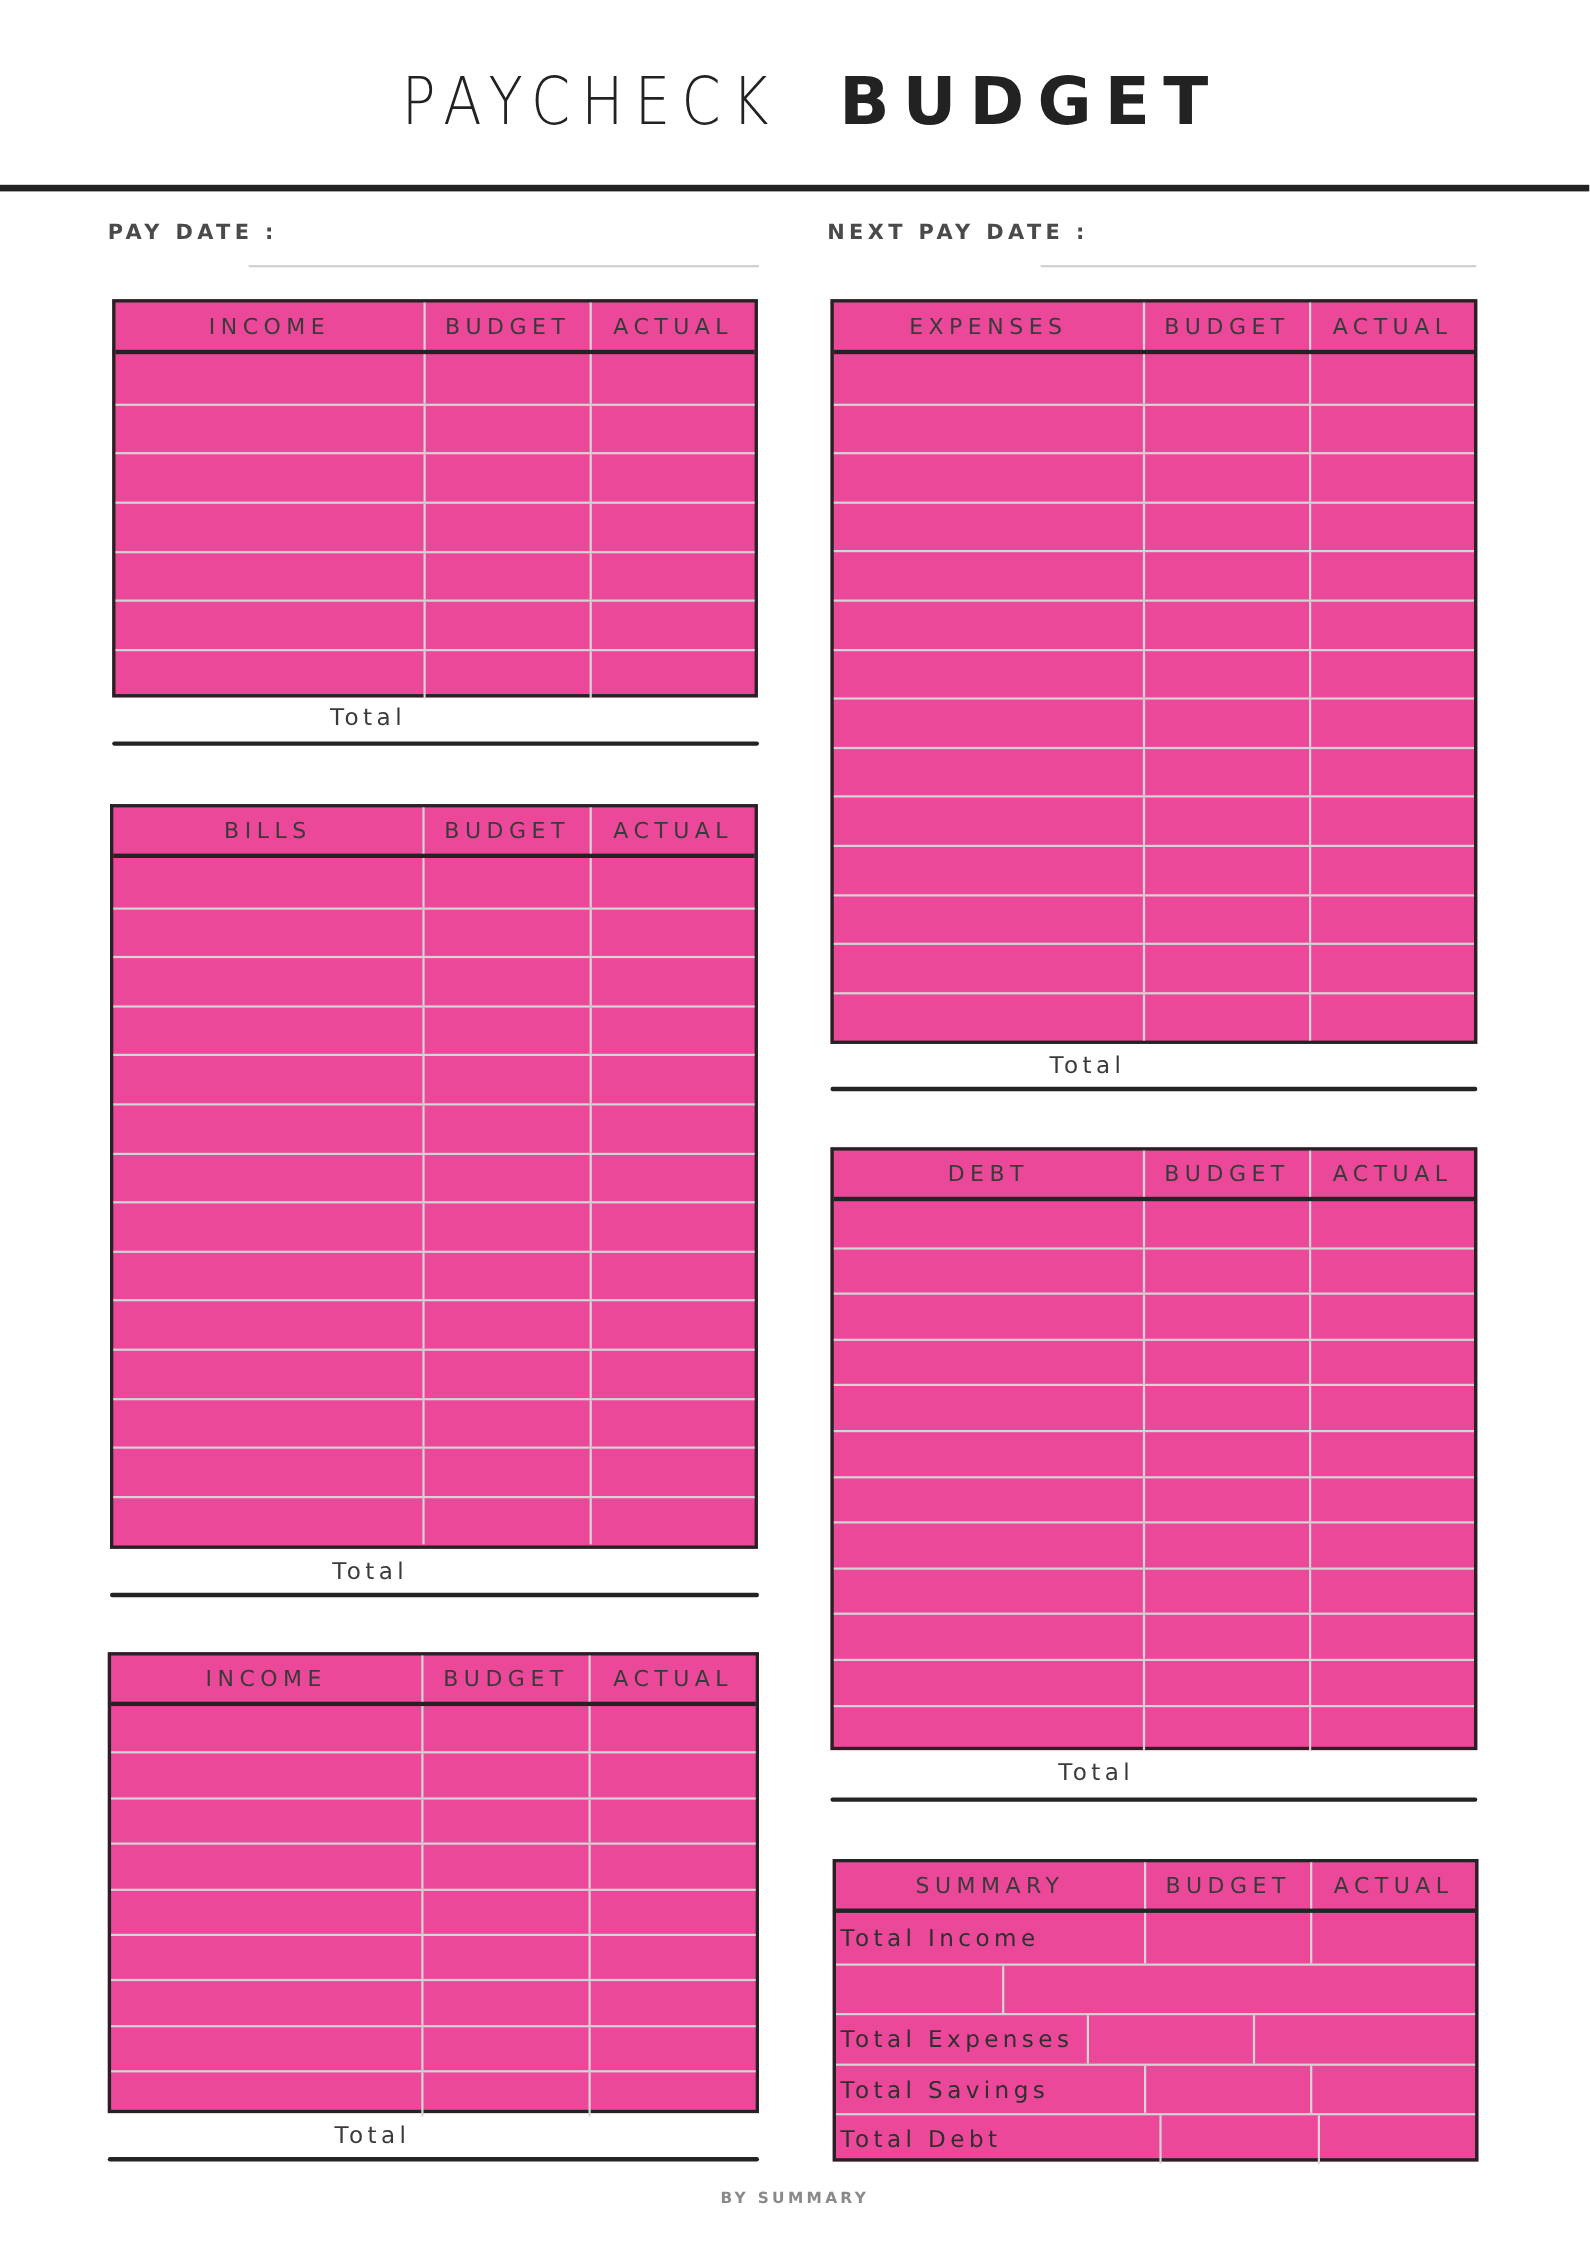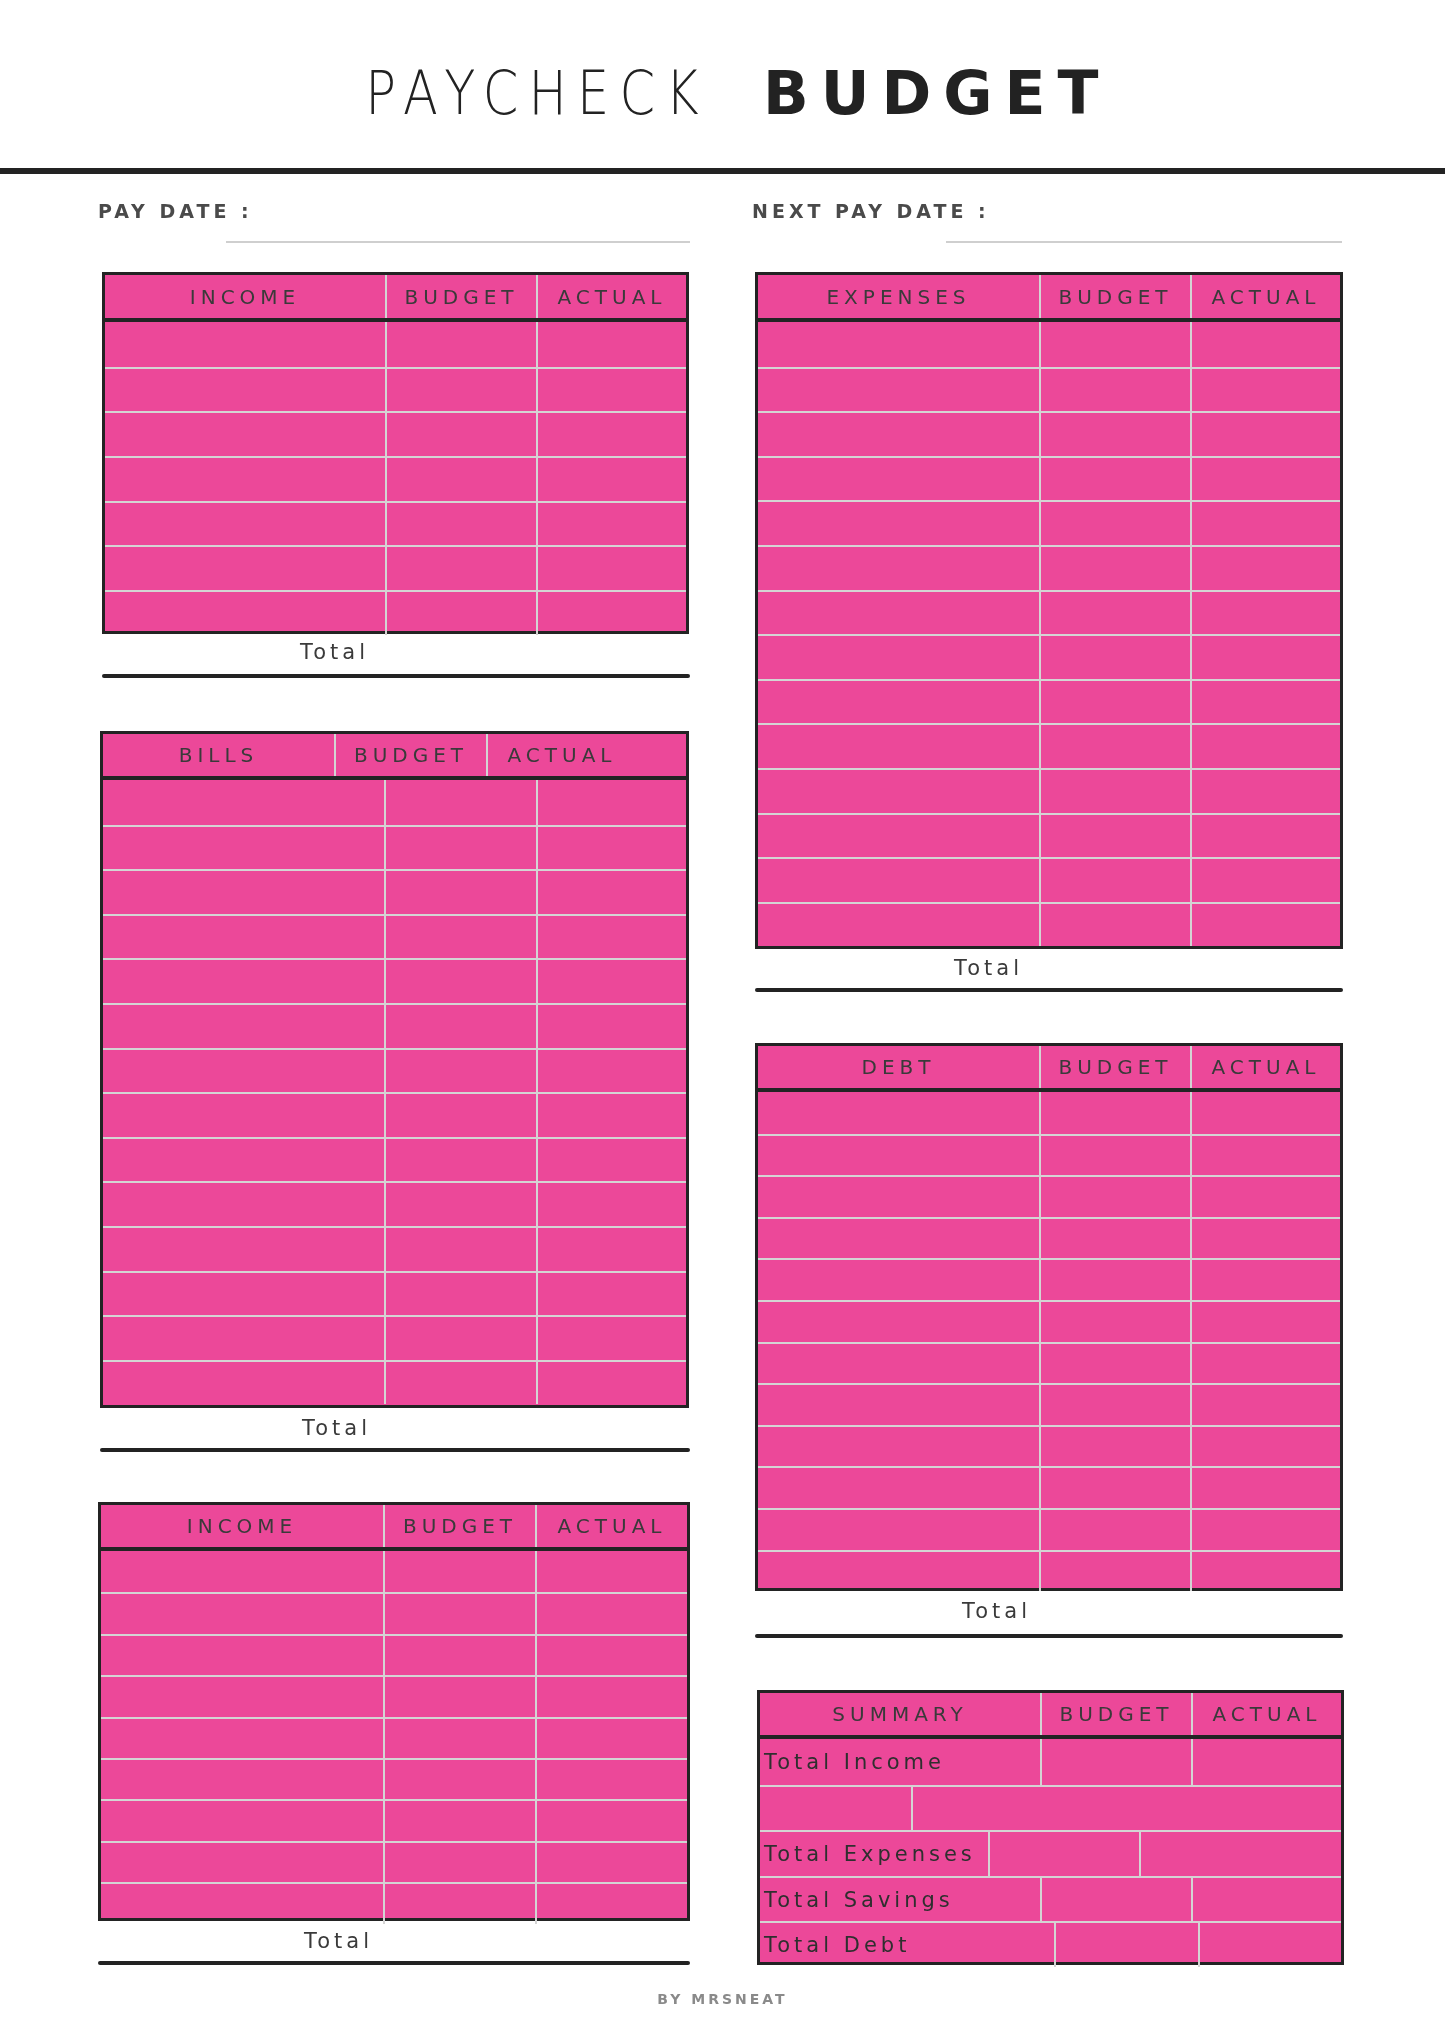--- a/index.html
+++ b/index.html
@@ -84,21 +84,21 @@
         <div class="c" style="width:151px"></div>
         <div class="c" style="width:150px"></div>
       </div>
     </div>
   </div>
 <div class="total-label" style="left:300px; top:640px;">Total</div>
 <div class="total-rule" style="left:102px; top:674px; width:588px;"></div>
 
 <div class="tbl" id="t-bills" style="left:100px; top:731px; width:589px; height:677px;">
     <div class="hdr" style="height: 46px;">
-      <div class="c" style="width:231px">BILLS</div>
+      <div class="c" style="width:281px">BILLS</div>
       <div class="c" style="width:152px">BUDGET</div>
       <div class="c" style="width:150px">ACTUAL</div>
     </div>
     <div>
       <div class="row" style="height: 44.6px; border-top: none;">
         <div class="c" style="width:281px"></div>
         <div class="c" style="width:152px"></div>
         <div class="c" style="width:150px"></div>
       </div>
       <div class="row" style="height: 44.6px;">
@@ -409,13 +409,13 @@
         <div class="c" style="width:150px"></div>
       </div>
       <div class="row" style="height: 45.6px;">
         <div class="c label" style="width:309px">Total Debt</div>
         <div class="c" style="width:151px"></div>
         <div class="c" style="width:150px"></div>
       </div>
     </div>
   </div>
 
-<div class="footer">BY MRSNEAT</div>
+<div class="footer">BY SUMMARY</div>
 
 </body></html>

